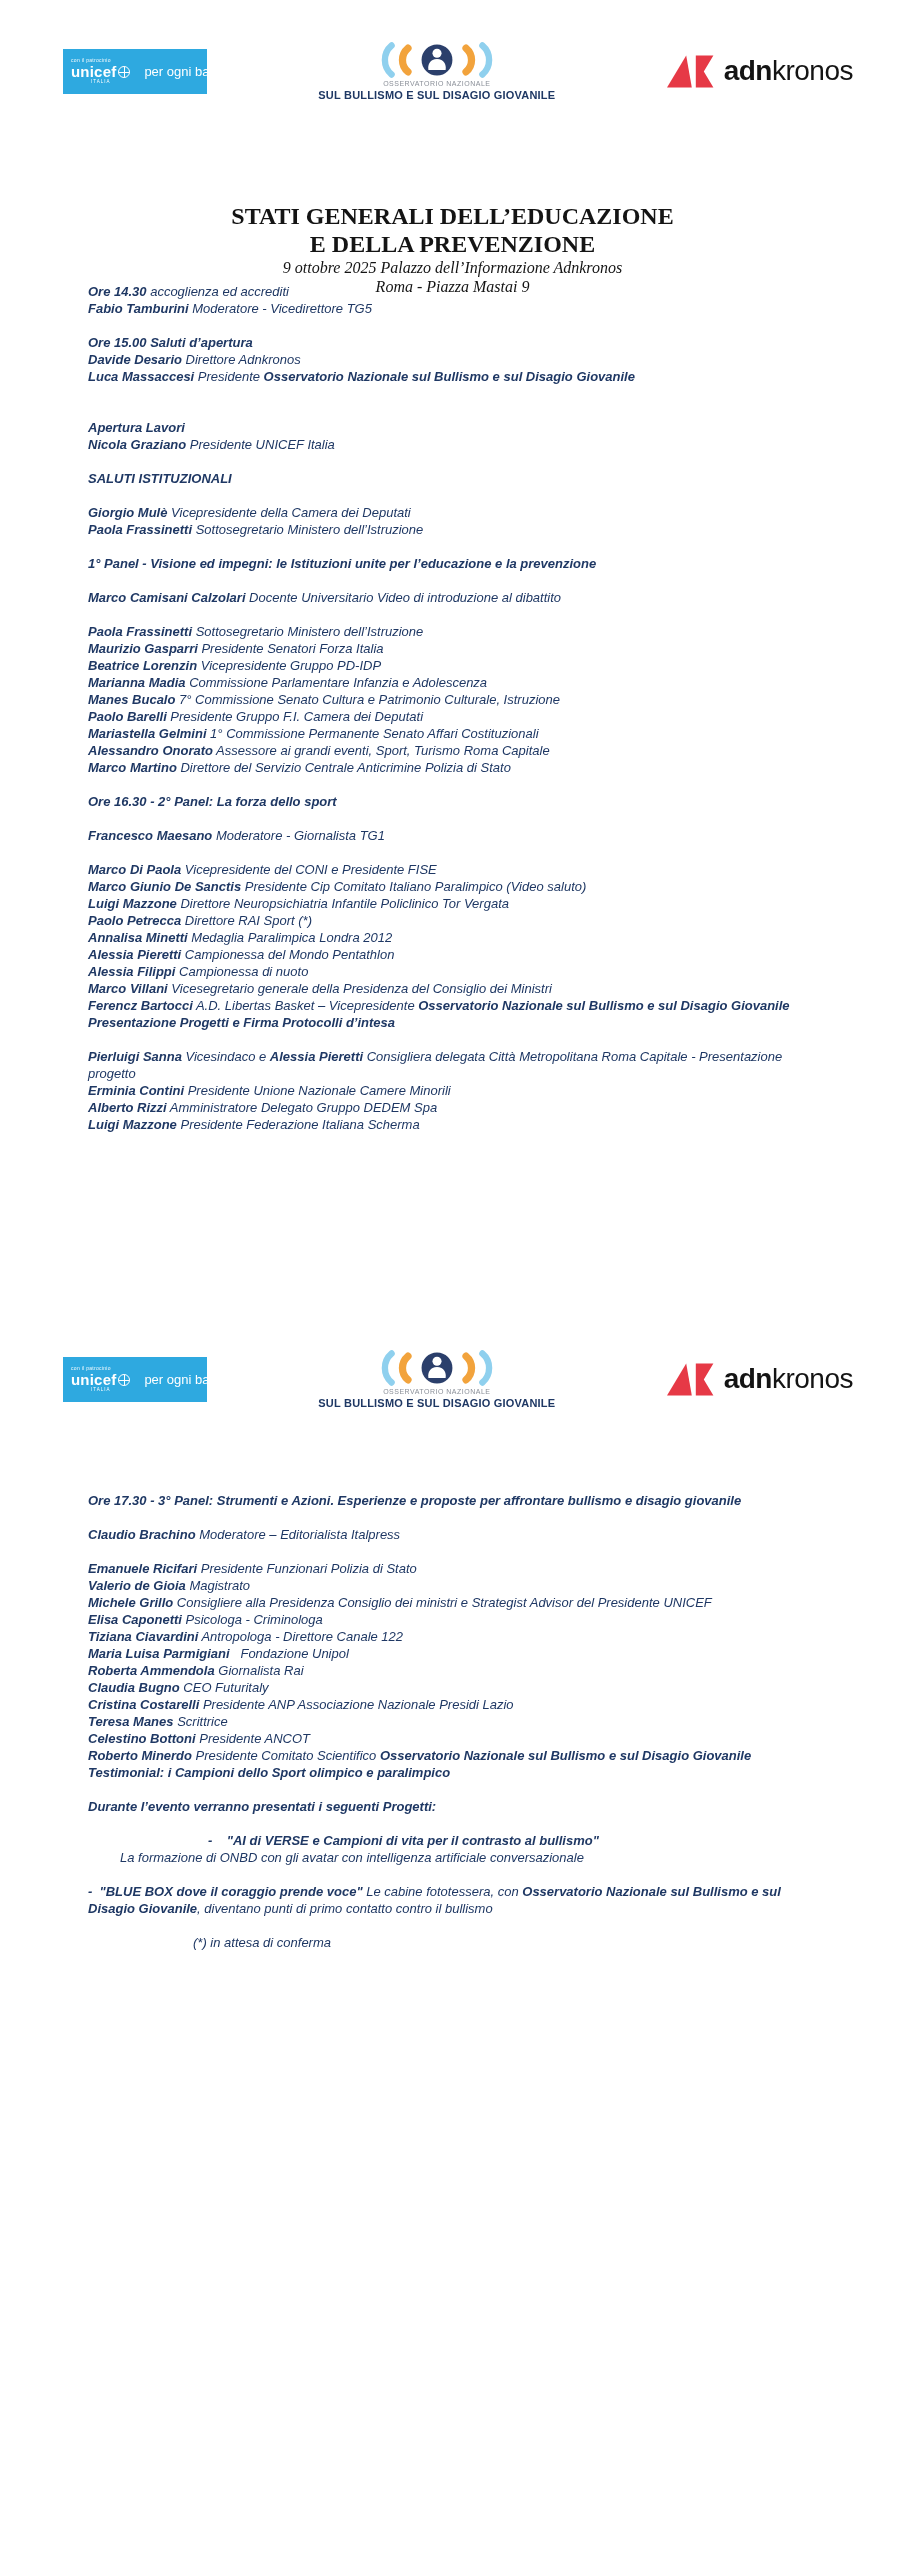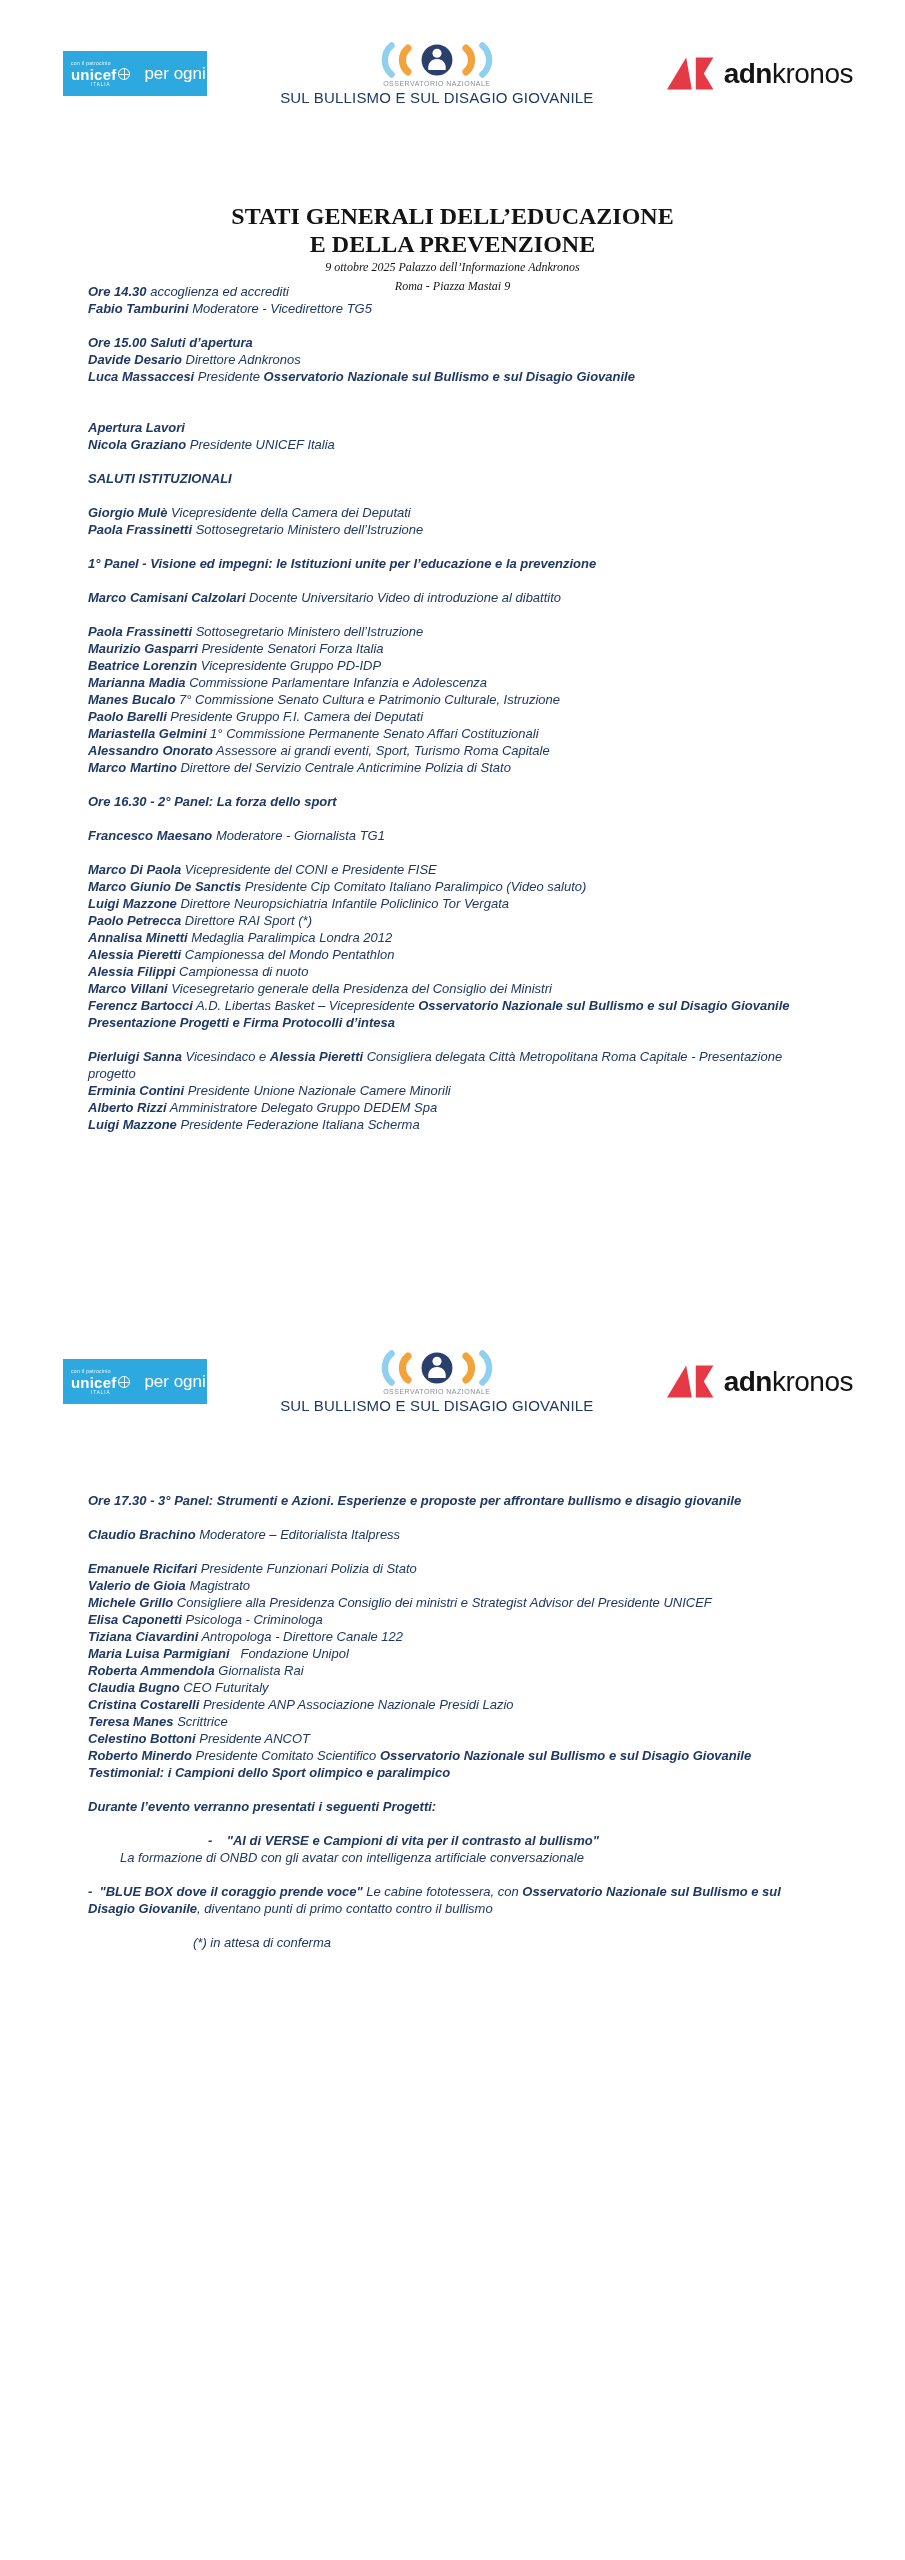--- a/index.html
+++ b/index.html
@@ -14,34 +14,34 @@
   .unicef-box{width:144px;height:45px;background:#2EA9E0;color:#fff;display:flex;align-items:center;padding:2px 8px 2px 8px;box-sizing:border-box;}
   .unicef-left{display:flex;flex-direction:column;align-items:flex-start;line-height:1;}
   .unicef-patro{font-size:5px;letter-spacing:.3px;margin-bottom:1px;opacity:.95;}
   .unicef-row{display:flex;align-items:center;gap:2px;}
   .unicef-word{font-size:15px;font-weight:bold;letter-spacing:.2px;}
   .unicef-globe{width:10px;height:10px;border:1.2px solid #fff;border-radius:50%;position:relative;display:inline-block;}
   .unicef-globe:before{content:"";position:absolute;left:50%;top:0;width:1px;height:100%;background:#fff;}
   .unicef-globe:after{content:"";position:absolute;top:50%;left:0;height:1px;width:100%;background:#fff;}
   .unicef-italia{font-size:4.5px;letter-spacing:1px;margin-top:1px;align-self:center;}
   .unicef-div{width:1px;height:22px;background:#fff;margin:0 7px;}
-  .unicef-tag{font-size:17px;white-space:nowrap;}
+  .unicef-tag{font-size:13px;white-space:nowrap;}
 
   .oss-logo{display:flex;flex-direction:column;align-items:center;line-height:1.25;}
   .oss-l1{font-size:7px;color:#8a8f98;letter-spacing:.5px;}
-  .oss-l2{font-size:15px;font-weight:normal;color:#1F3864;letter-spacing:.2px;white-space:nowrap;}
+  .oss-l2{font-size:11px;font-weight:bold;color:#1F3864;letter-spacing:.2px;white-space:nowrap;}
 
   .adn-logo{display:flex;align-items:center;gap:9px;}
   .adn-text{font-size:28px;color:#141414;letter-spacing:-0.5px;line-height:1;}
   .adn-b{font-weight:bold;}
 
   
   .title-wrap{position:absolute;top:170px;left:0;width:905px;text-align:center;color:#141414;margin-top:32px;}
   .title-line{font-family:"Liberation Serif",serif;font-weight:bold;font-size:24px;line-height:28px;}
-  .subtitle-line{font-family:"Liberation Serif",serif;font-style:italic;font-size:12px;line-height:19px;}
+  .subtitle-line{font-family:"Liberation Serif",serif;font-style:italic;font-size:16px;line-height:19px;}
 
   
   .prog{position:absolute;left:88px;width:734px;color:#1F3864;font-style:italic;}
   #body1{top:283px;}
   #body2{top:1492px;}
   .line{font-size:13px;line-height:17px;min-height:17px;}
   .b{font-weight:bold;}
   .ia{padding-left:120px;}
   .ib{padding-left:32px;}
   .ic{padding-left:105px;}

